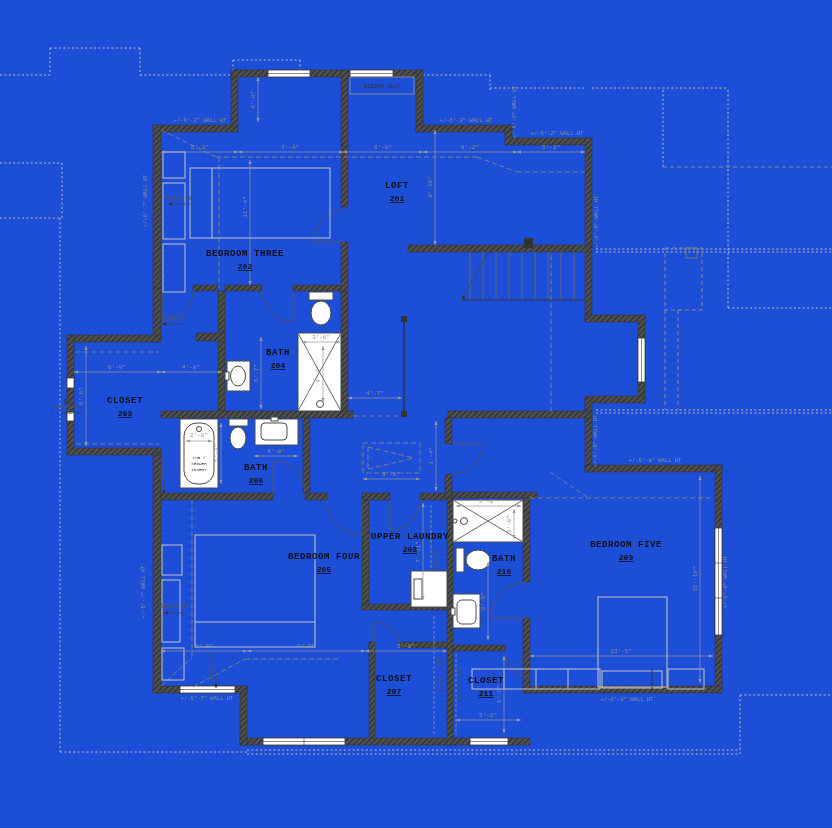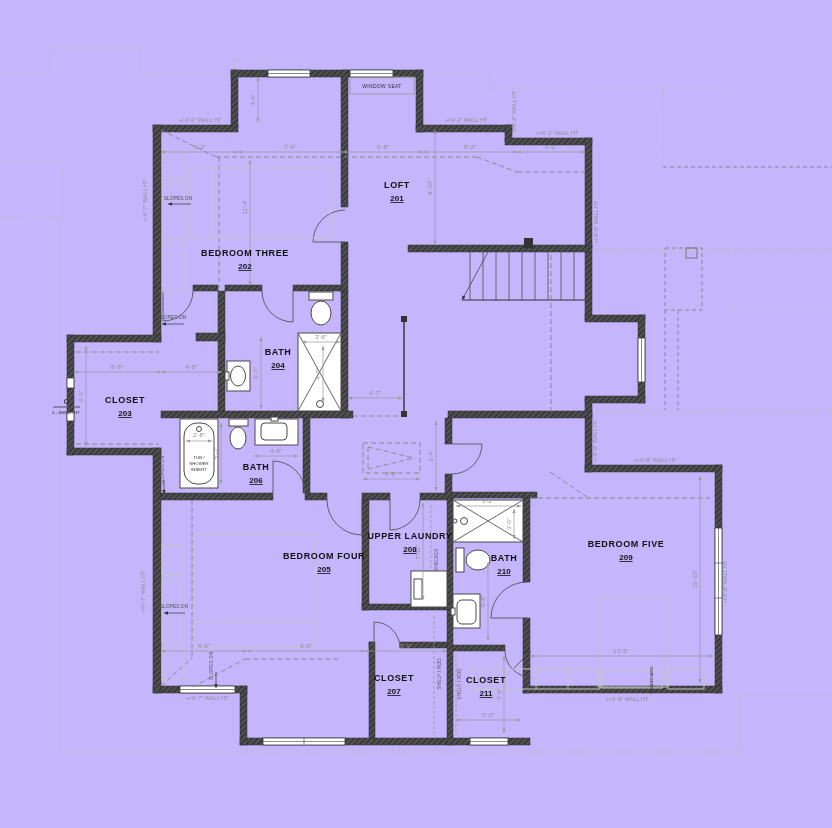--- a/index.html
+++ b/index.html
@@ -1,17 +1,17 @@
 <!DOCTYPE html>
 <html><head>
 <meta charset="utf-8">
 <style>
   html,body{margin:0;padding:0;background:#fff;}
-  .sheet{position:relative;width:832px;height:828px;background:#c4b5fd;overflow:hidden;
-         font-family:Liberation Sans, sans-serif;text-align:center;}
+  .sheet{position:relative;width:832px;height:828px;background:#1d4ed8;overflow:hidden;
+         font-family:Liberation Mono, monospace;text-align:center;}
   svg{position:absolute;left:0;top:0;}
   
   .w   {fill:url(#hp);stroke:#333;stroke-width:.5;}
   .thin{stroke:#666;stroke-width:1;fill:none;}
   .edge{stroke:#333;stroke-width:1.2;fill:none;}
   .dot {stroke:#bdbdbd;stroke-width:1;fill:none;stroke-dasharray:2,2.4;}
   .dash{stroke:#848484;stroke-width:.9;fill:none;stroke-dasharray:5,3;}
   .dashsm{stroke:#9a9a9a;stroke-width:.8;fill:none;stroke-dasharray:3,2;}
   .chim{stroke:#8a8a8a;stroke-width:1;fill:none;stroke-dasharray:4,3;}
   .dl  {stroke:#9a9a9a;stroke-width:.7;fill:none;marker-start:url(#arr);marker-end:url(#arr);}

